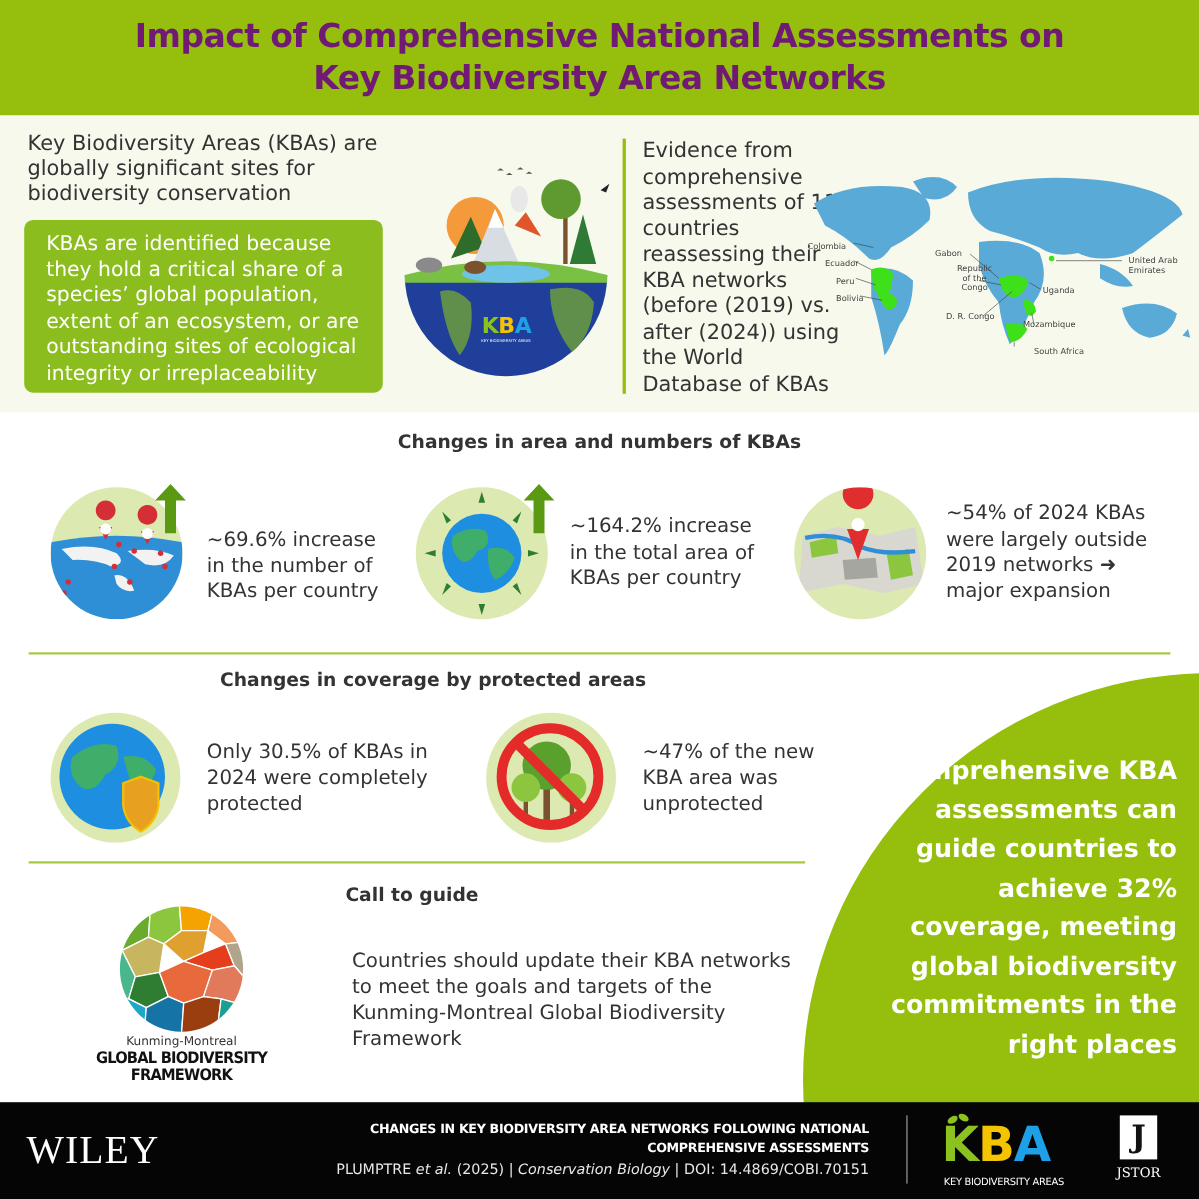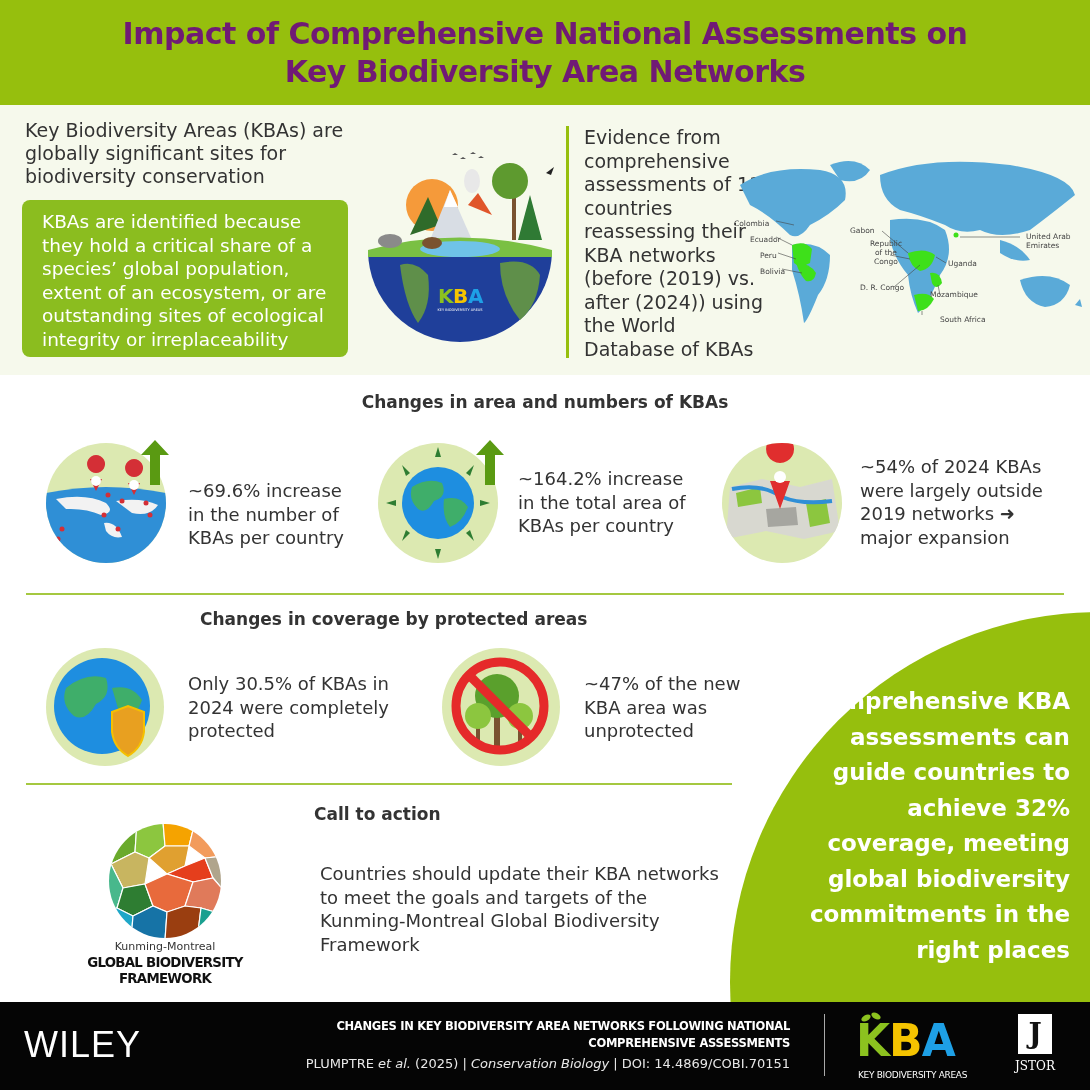--- a/index.html
+++ b/index.html
@@ -30,21 +30,21 @@
   .big-circle { position: absolute; left: 730px; top: 612px; width: 740px; height: 740px; border-radius: 50%; background: #96bf0d; }
   .big-text { position: absolute; left: 780px; top: 684px; width: 290px; text-align: right; color: #ffffff;
     font-weight: bold; font-size: 23px; line-height: 35.5px; }
 
   .gbf-logo { position: absolute; left: 50px; top: 820px; width: 240px; height: 160px; }
   .gbf-sub { position: absolute; left: 50px; top: 940px; width: 230px; text-align: center; font-size: 11px; color: #333333; }
   .gbf-main { position: absolute; left: 50px; top: 954px; width: 230px; text-align: center; font-size: 14.5px;
     font-weight: bold; color: #111111; letter-spacing: -0.8px; transform: scaleX(0.92); transform-origin: center; }
 
   .footer { position: absolute; left: 0; top: 1002px; width: 1090px; height: 88px; background: #050505; color: #ffffff; }
-  .wiley { position: absolute; left: 24px; top: 22px; font-family: Liberation Sans, sans-serif; font-size: 36px; letter-spacing: 1px; }
+  .wiley { position: absolute; left: 24px; top: 22px; font-family: Liberation Serif, serif; font-size: 36px; letter-spacing: 1px; }
   .ftitle { position: absolute; right: 300px; top: 16px; width: 470px; text-align: right; font-weight: bold;
     font-size: 11.5px; line-height: 17px; letter-spacing: -0.3px; }
   .fcite { position: absolute; right: 300px; top: 54px; width: 560px; text-align: right; font-size: 13px; color: #e8e8e8; }
   .fcite i { font-style: italic; }
   .fsep { position: absolute; left: 824px; top: 12px; width: 1px; height: 62px; background: #aaaaaa; }
   .kba-logo { position: absolute; left: 856px; top: 12px; width: 120px; height: 70px; }
   .kba-letters { position: absolute; left: 0; top: 4px; font-weight: bold; font-size: 44px; line-height: 46px; letter-spacing: -1px; }
   .kba-caption { position: absolute; left: 2px; top: 56px; font-size: 9px; color: #ffffff; letter-spacing: -0.3px; white-space: nowrap; }
   .jstor { position: absolute; left: 1010px; top: 12px; width: 50px; height: 70px; text-align: center; }
   .jstor-box { width: 34px; height: 40px; margin: 0 auto; background: #ffffff; color: #111111;
@@ -234,21 +234,21 @@
     <line x1="27" y1="27" x2="89" y2="89" stroke="#e52a2a" stroke-width="9"></line>
   </svg>
 </div>
 <div class="stat" style="left:584px; top:672px; width:170px;">~47% of the new KBA area was unprotected</div>
 
 <div class="divider" style="left:26px; top:783px; width:706px;"></div>
 
 <div class="big-circle"></div>
 <div class="big-text">Comprehensive KBA assessments can guide countries to achieve 32% coverage, meeting global biodiversity commitments in the right places</div>
 
-<div class="sec-title" style="left:314px; top:804px;">Call to action</div>
+<div class="sec-title" style="left:314px; top:804px;">Call to guide</div>
 
 <svg class="gbf-logo" style="left:105px; top:822px; width:120px; height:118px;" viewBox="0 0 120 118">
   <defs>
       <clipPath id="gbfclip">
         <ellipse cx="60" cy="59" rx="56" ry="57"></ellipse>
       </clipPath>
     </defs>
   <g clip-path="url(#gbfclip)" stroke="#ffffff" stroke-width="1.2">
     <polygon points="0,0 32,0 30,30 6,42 0,40" fill="#6aaa2c"></polygon>
     <polygon points="32,0 58,0 60,24 44,36 30,30" fill="#8cc63f"></polygon>

